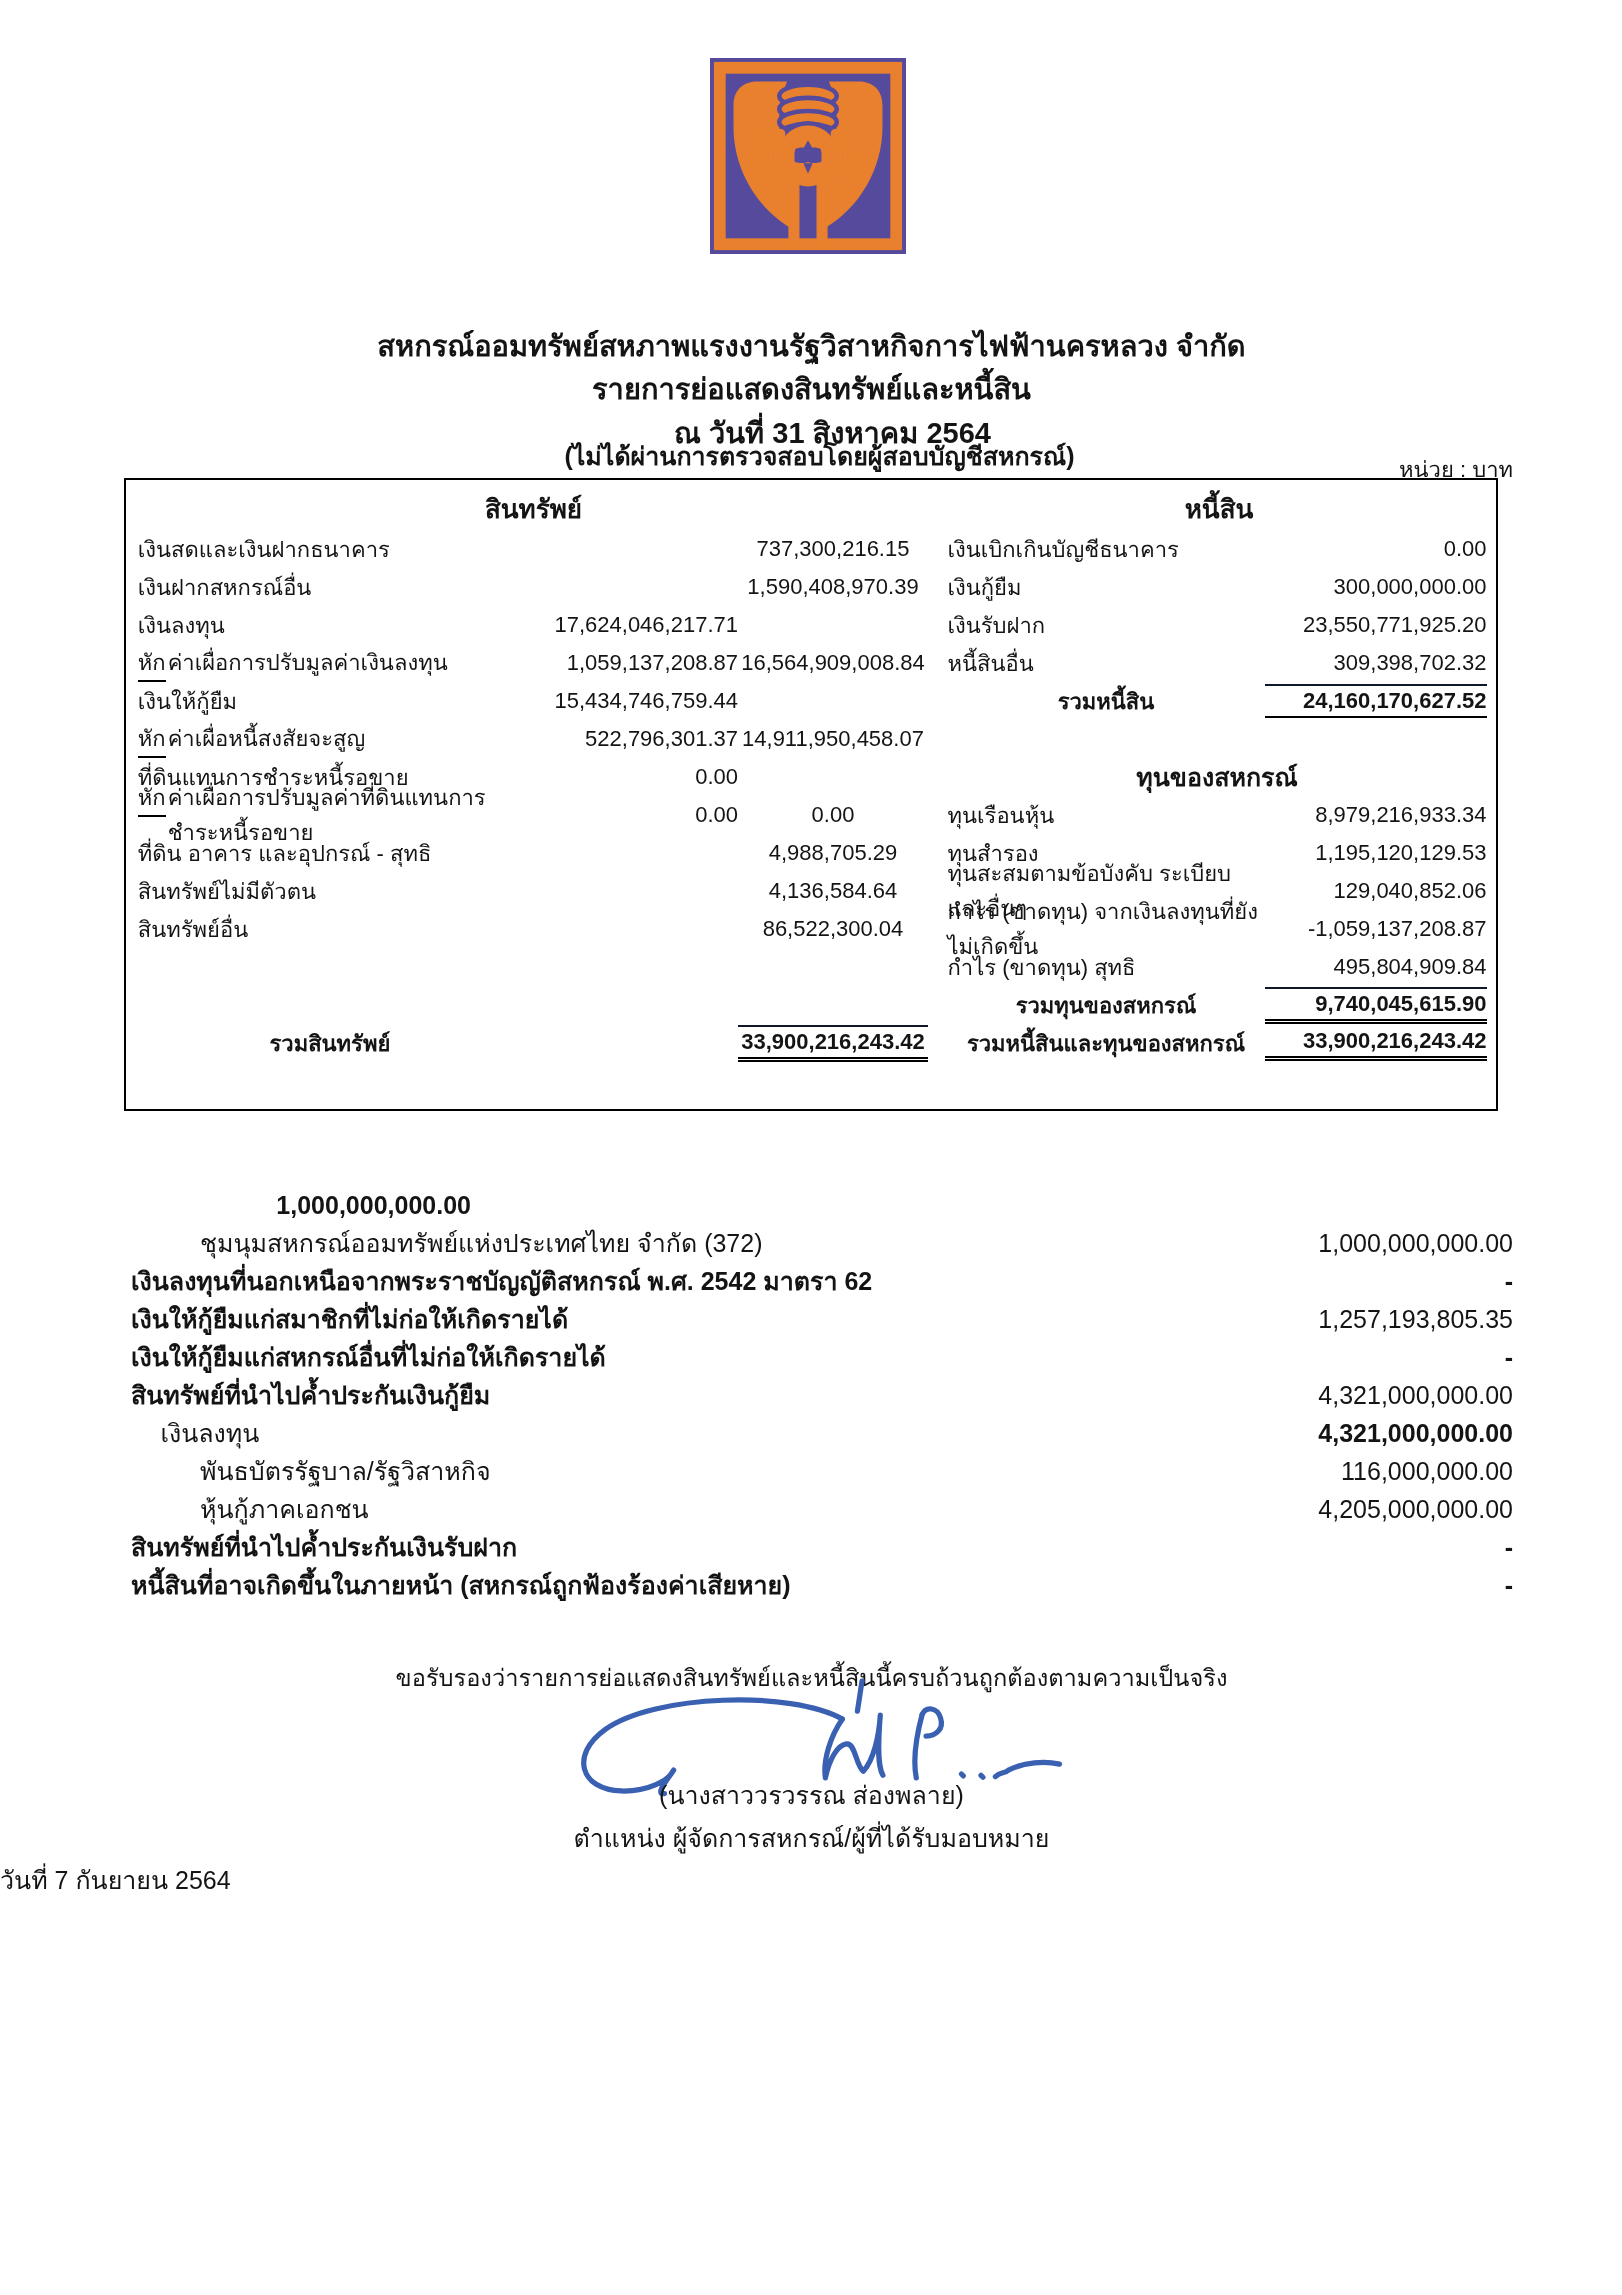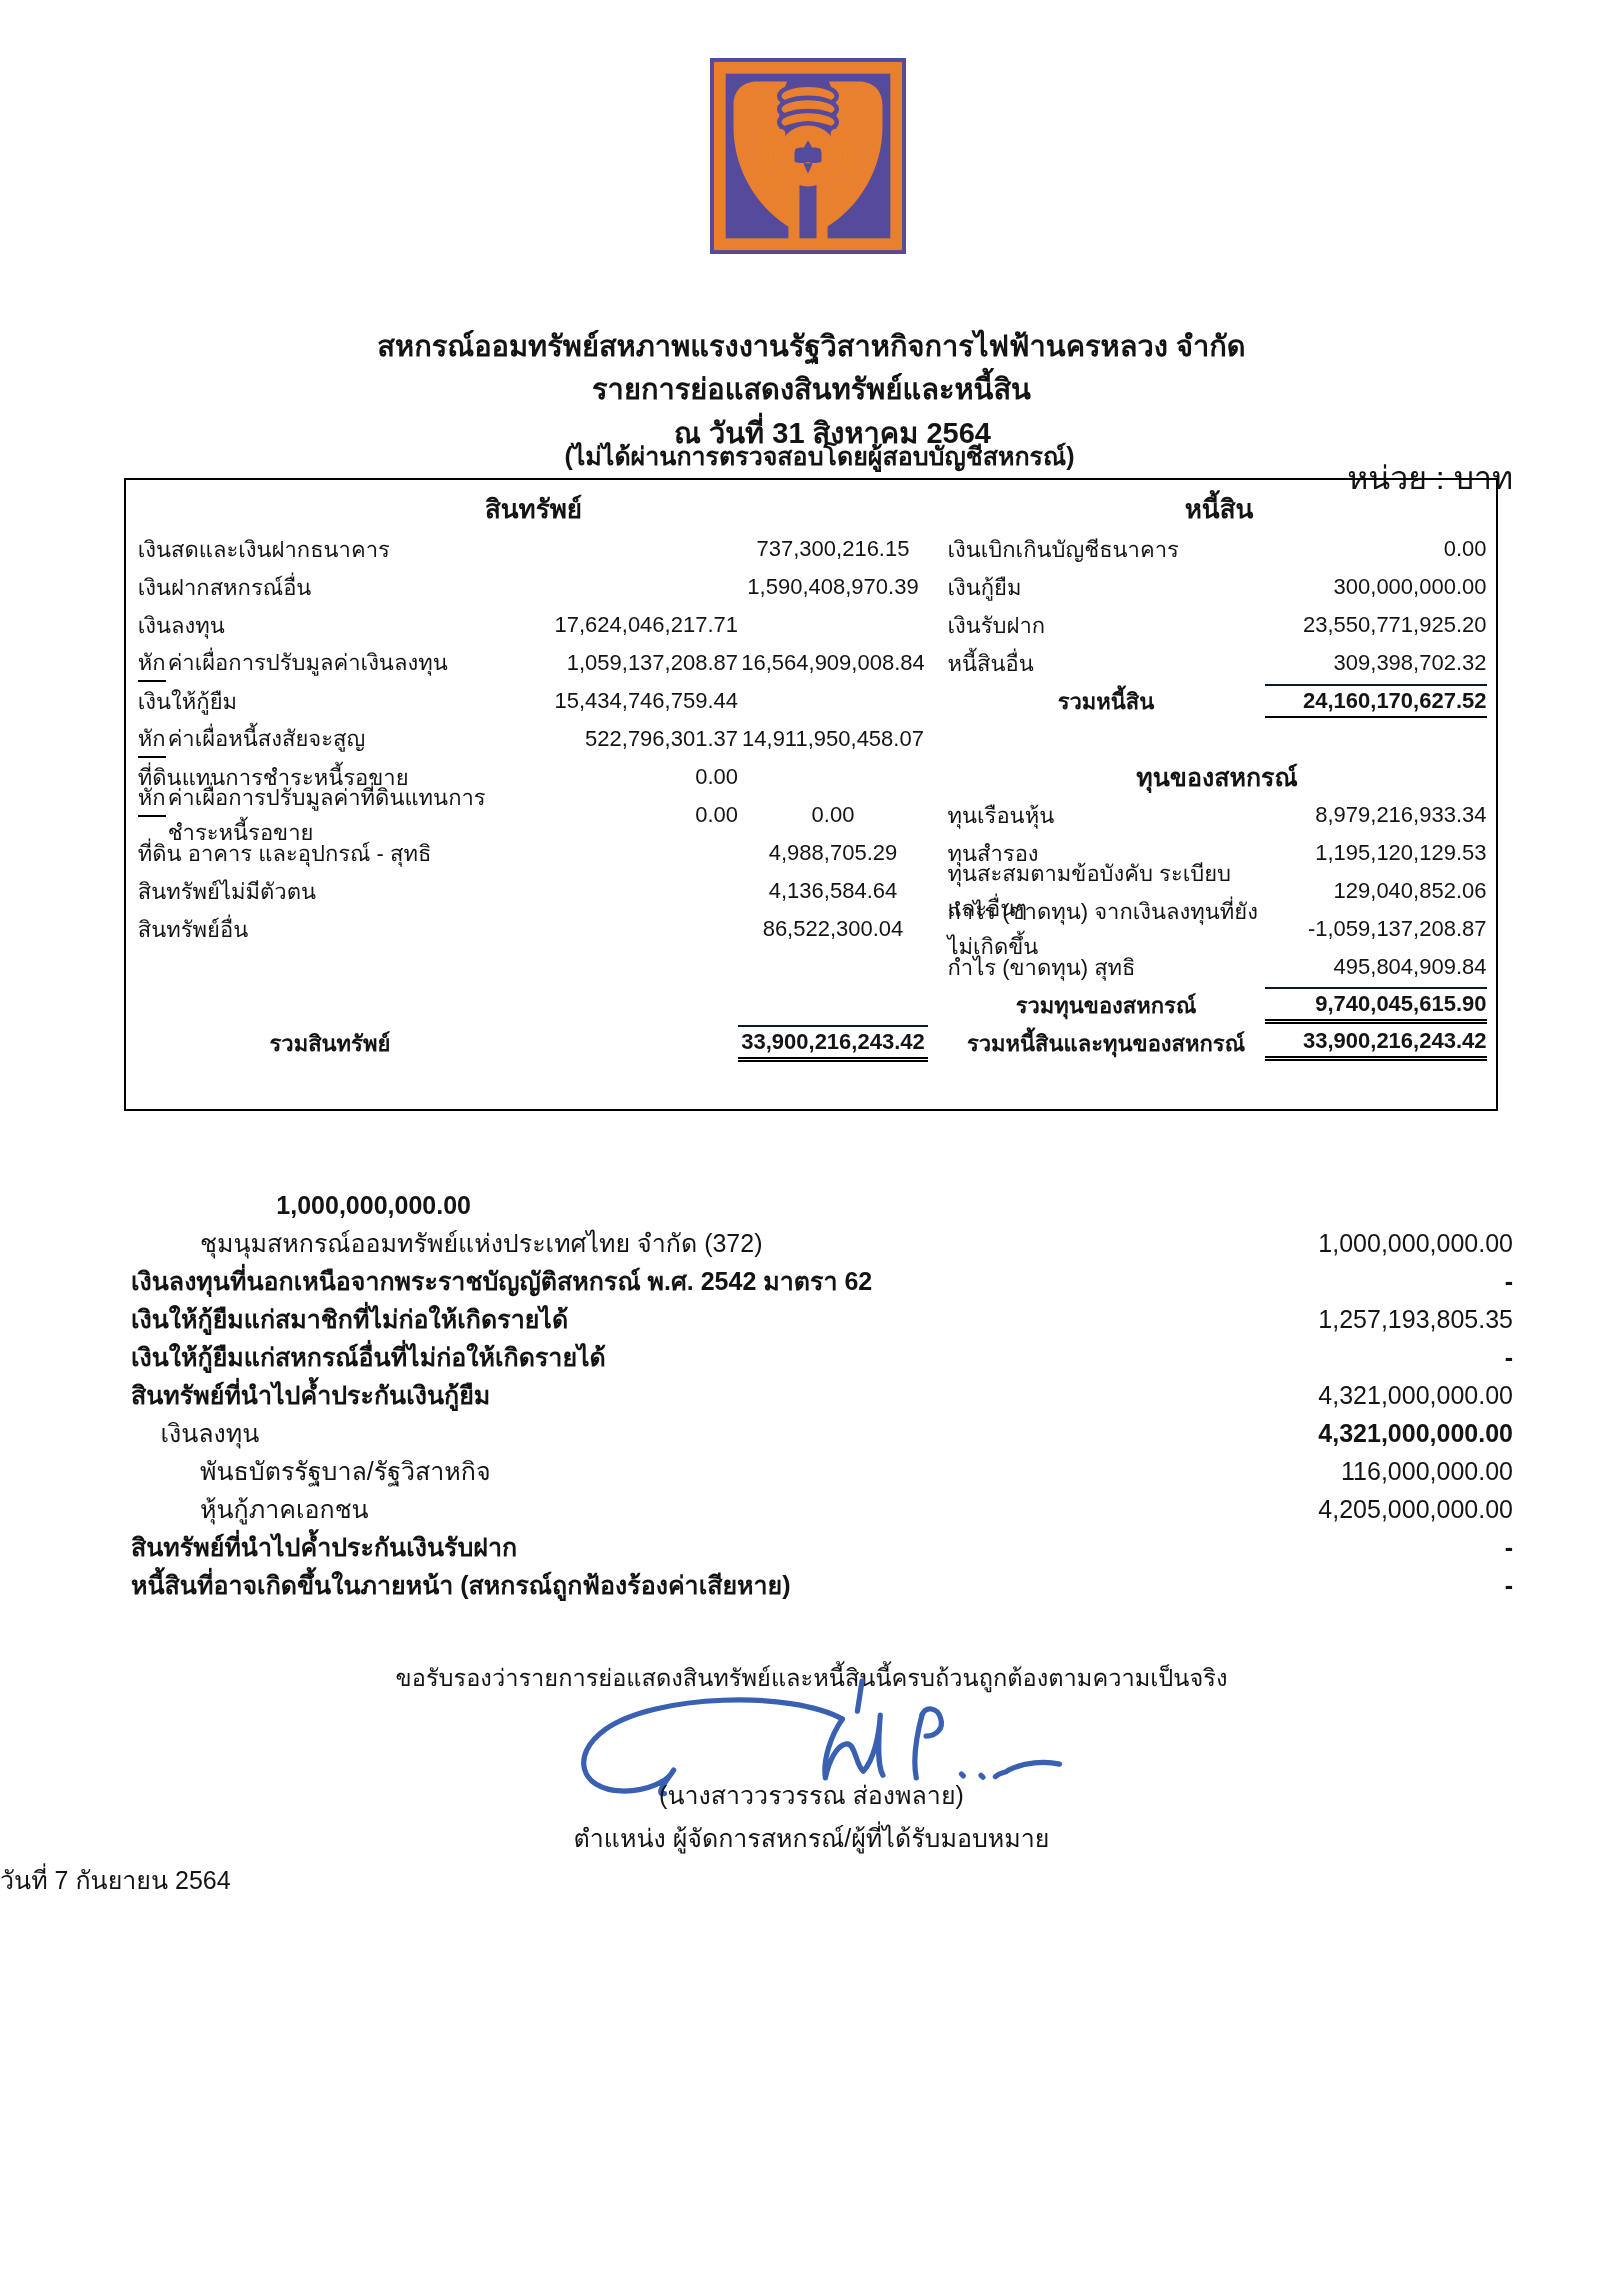--- a/index.html
+++ b/index.html
@@ -5,21 +5,21 @@
   html,body{margin:0;padding:0;background:#e8e8e8;}
   .page{position:relative;width:1623px;height:2295px;background:#ffffff;margin:0 auto;
         font-family:"Liberation Sans","DejaVu Sans",sans-serif;color:#141414;overflow:hidden;}
   
   .logo{position:absolute;left:710px;top:56px;width:196px;height:200px;}
   .titles div{position:absolute;left:0;width:1623px;text-align:center;}
   .t1{top:323px;font-size:29px;font-weight:bold;}
   .t2{top:366px;font-size:29px;font-weight:bold;}
   .t3{top:410px;font-size:29px;font-weight:bold;margin-left:21px;}
   .t4{top:436px;font-size:25px;font-weight:bold;padding-left:8px;}
-  .unit{position:absolute;top:452px;right:110px;font-size:32px;}
+  .unit{position:absolute;top:452px;right:110px;font-size:22px;}
   
   .sheet{position:absolute;left:124px;top:478px;width:1374px;height:633px;
          border:2px solid #000;box-sizing:border-box;}
   .half{position:absolute;top:0;height:100%;}
   .half.left{left:0;width:815px;}
   .half.right{left:815px;width:556px;}
   .sec-head{position:absolute;top:7.9px;left:0;width:100%;text-align:center;
             font-size:26px;font-weight:bold;}
   .rows{position:absolute;top:50px;left:0;right:0;}
   .trow{display:flex;align-items:center;height:38px;font-size:22px;}

